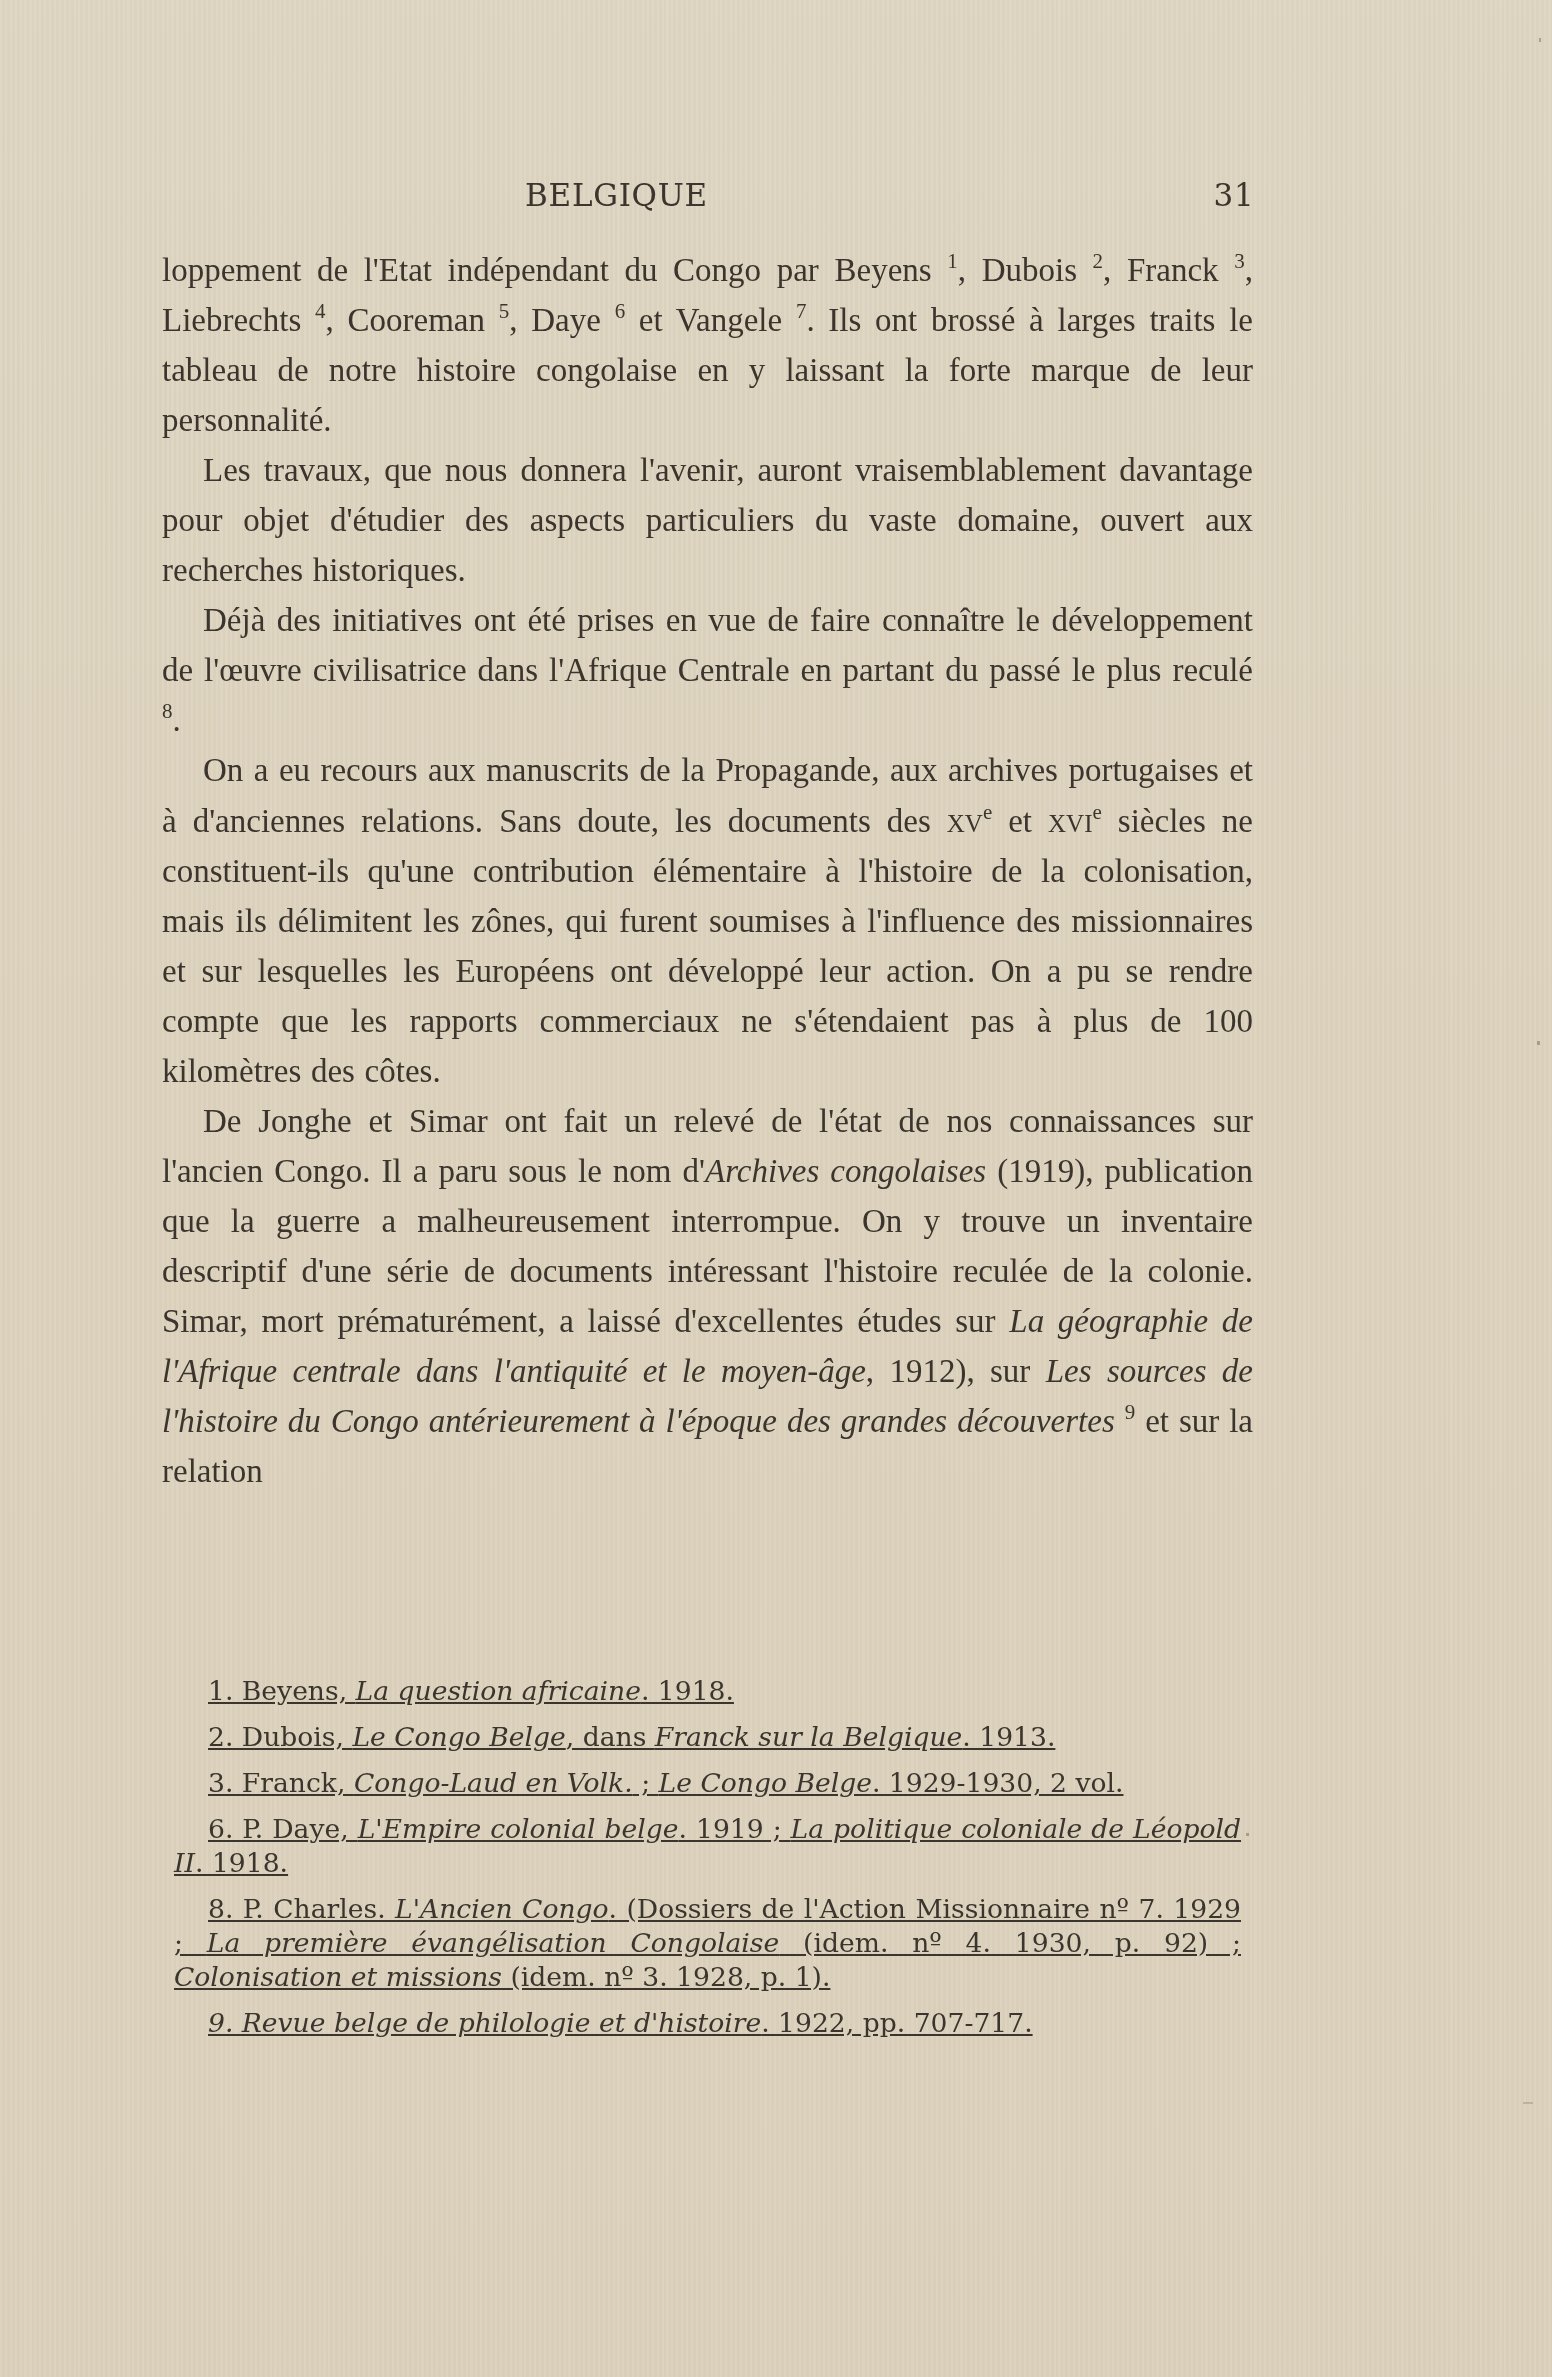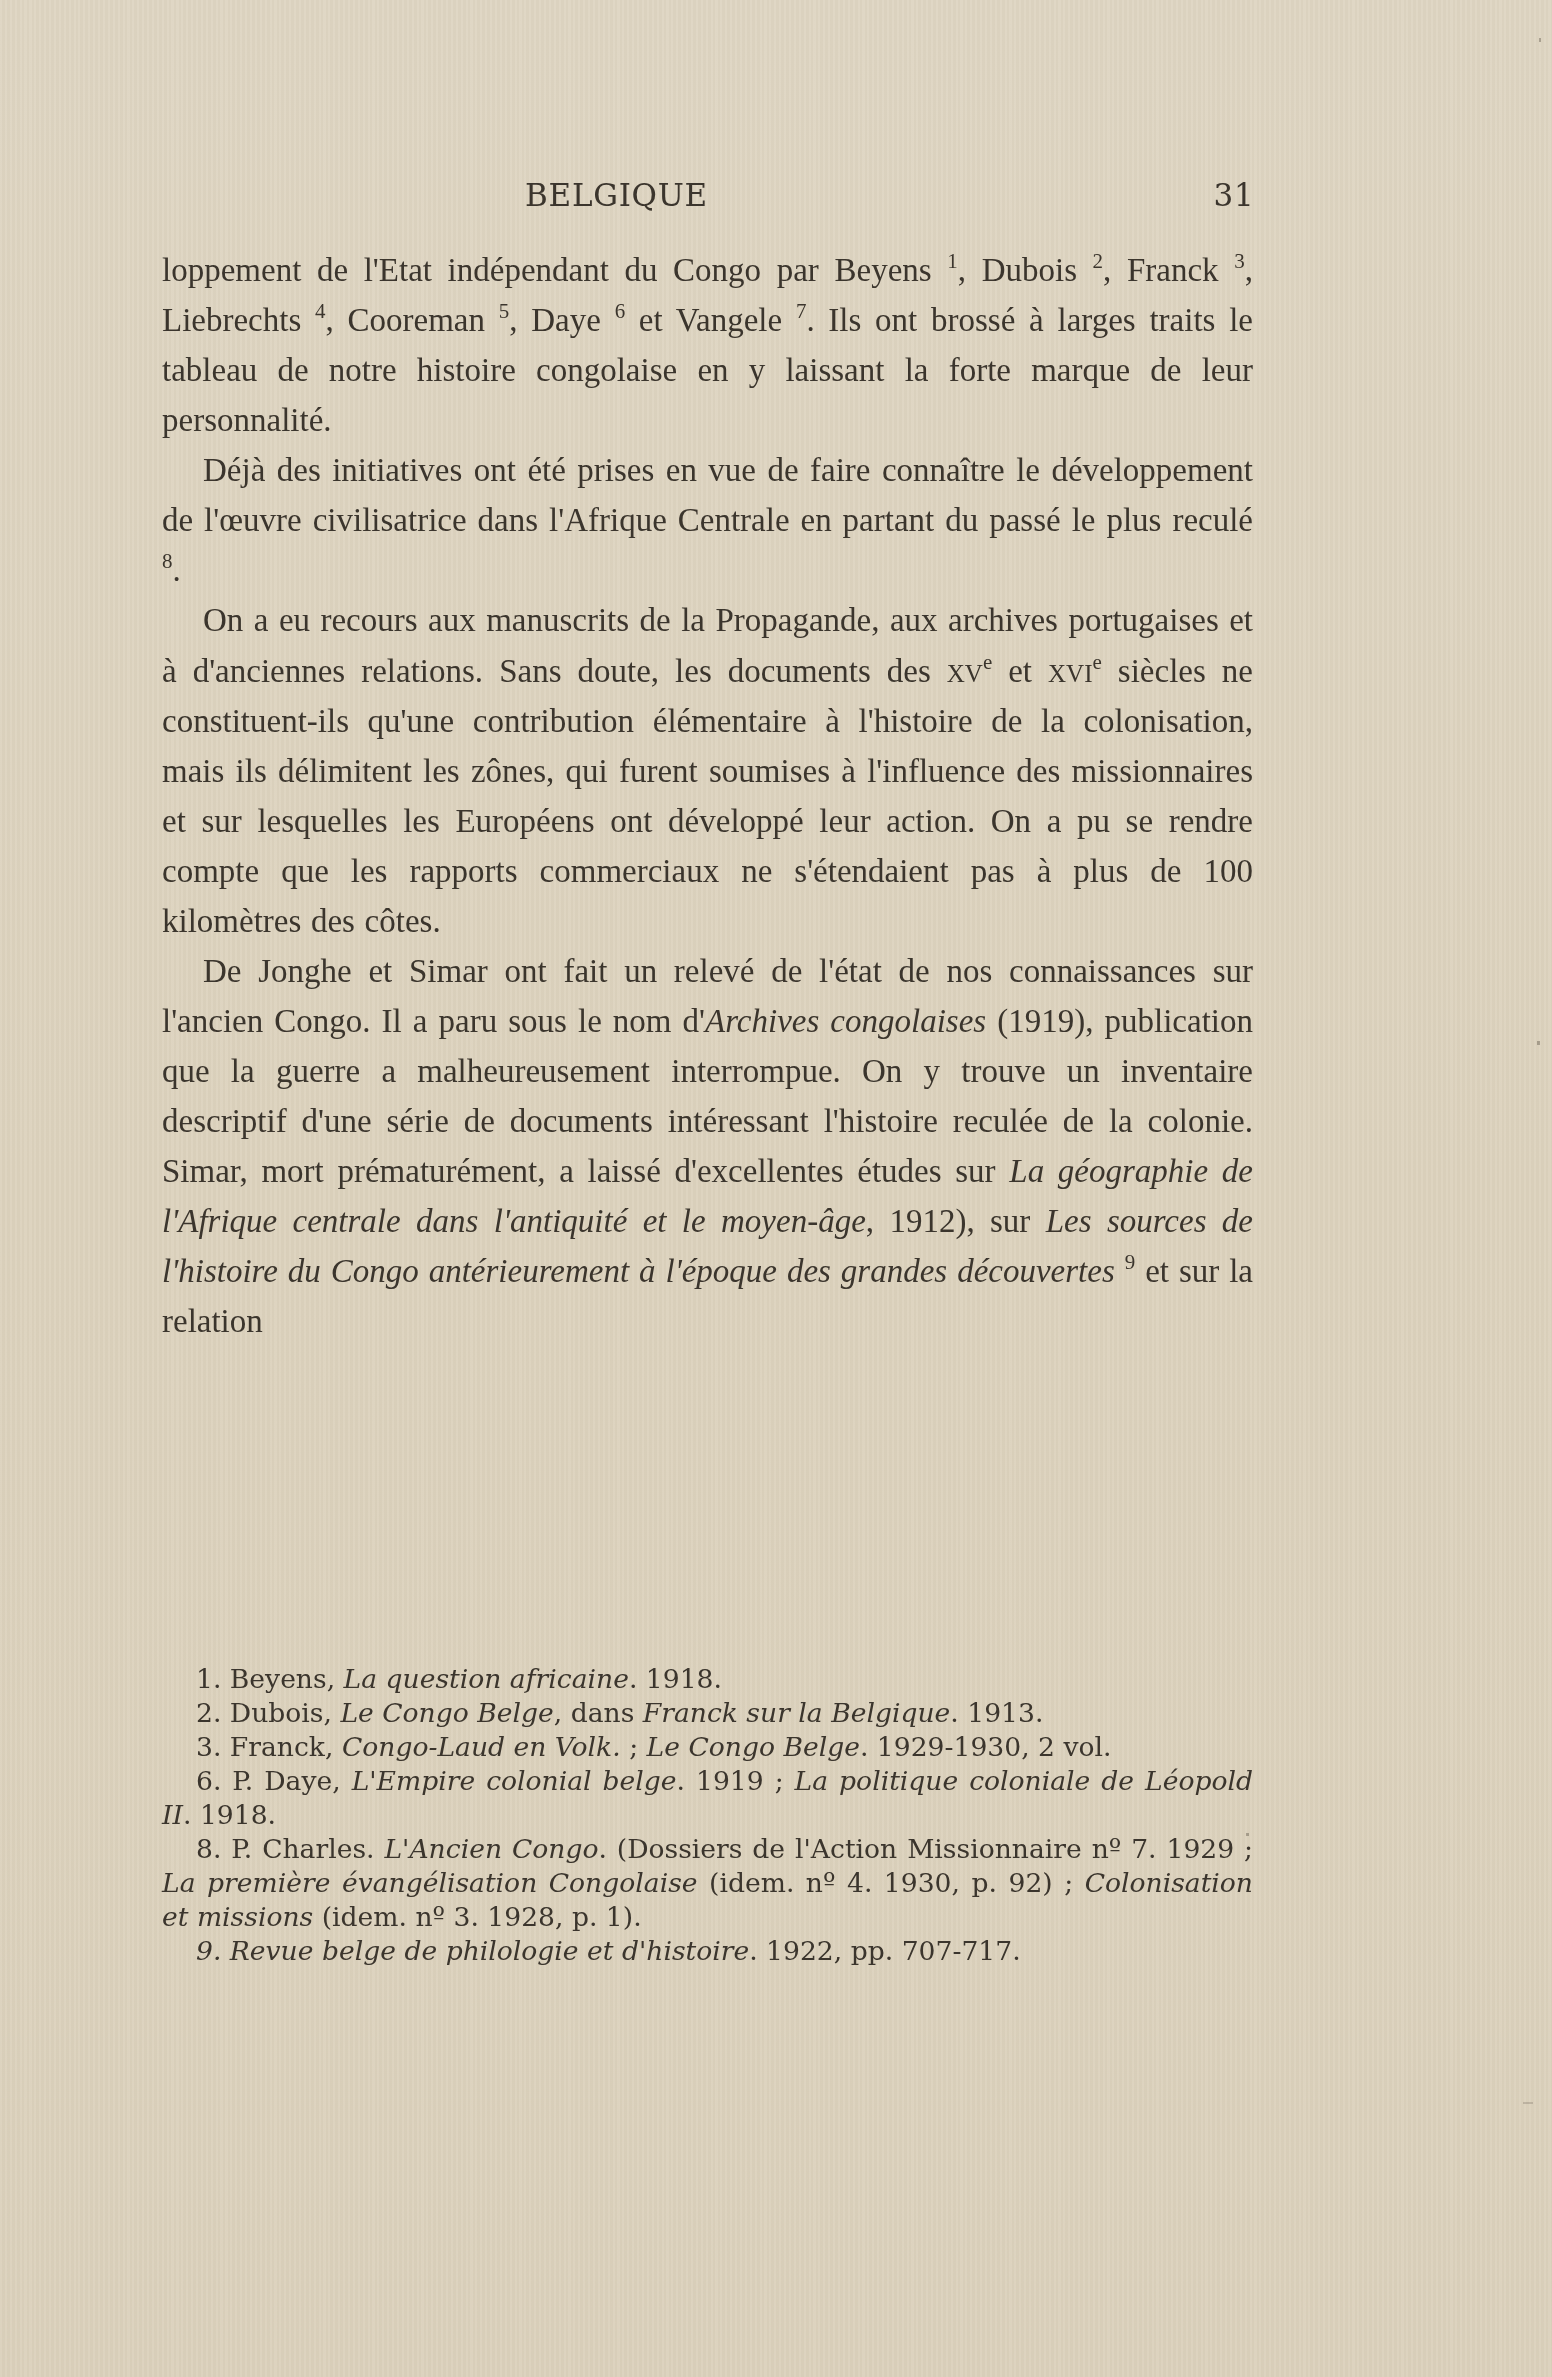--- a/index.html
+++ b/index.html
@@ -77,39 +77,41 @@
     .footnotes {
       position: absolute;
       top: 1662px;
       left: 0;
       width: 1091px;
       font-size: 26.6px;
       line-height: 34px;
       text-align: justify;
     }
     .footnotes .fn {
-      margin: 0;
+      margin: 12px;
       text-indent: 34px;
+      text-decoration: underline;
     }
     .mark {
       position: absolute;
       background: rgba(70,60,50,0.35);
     }
   </style>
 </head>
 <body>
 
 <div class="page">
   <div class="running-head">
     <span class="title">BELGIQUE</span>
     <span class="folio">31</span>
   </div>
 
   <div class="body-text" id="body-text">
       <p class="cont"><span>loppement de l'Etat indépendant du Congo par Beyens </span><sup>1</sup><span>, Dubois </span><sup>2</sup><span>, Franck </span><sup>3</sup><span>, Liebrechts </span><sup>4</sup><span>, Cooreman </span><sup>5</sup><span>, Daye </span><sup>6</sup><span> et Vangele </span><sup>7</sup><span>. Ils ont brossé à larges traits le tableau de notre histoire congolaise en y laissant la forte marque de leur personnalité.</span></p>
+      <p><span>Les travaux, que nous donnera l'avenir, auront vraisemblablement davantage pour objet d'étudier des aspects particuliers du vaste domaine, ouvert aux recherches historiques.</span></p>
       <p><span>Déjà des initiatives ont été prises en vue de faire connaître le développement de l'œuvre civilisatrice dans l'Afrique Centrale en partant du passé le plus reculé </span><sup>8</sup><span>.</span></p>
       <p><span>On a eu recours aux manuscrits de la Propagande, aux archives portugaises et à d'anciennes relations. Sans doute, les documents des </span><span class="sc">xv</span><sup>e</sup><span> et </span><span class="sc">xvi</span><sup>e</sup><span> siècles ne constituent-ils qu'une contribution élémentaire à l'histoire de la colonisation, mais ils délimitent les zônes, qui furent soumises à l'influence des missionnaires et sur lesquelles les Européens ont développé leur action. On a pu se rendre compte que les rapports commerciaux ne s'étendaient pas à plus de 100 kilomètres des côtes.</span></p>
       <p><span>De Jonghe et Simar ont fait un relevé de l'état de nos connaissances sur l'ancien Congo. Il a paru sous le nom d'</span><i>Archives congolaises</i><span> (1919), publication que la guerre a malheureusement interrompue. On y trouve un inventaire descriptif d'une série de documents intéressant l'histoire reculée de la colonie. Simar, mort prématurément, a laissé d'excellentes études sur </span><i>La géographie de l'Afrique centrale dans l'antiquité et le moyen-âge</i><span>, 1912), sur </span><i>Les sources de l'histoire du Congo antérieurement à l'époque des grandes découvertes</i><span> </span><sup>9</sup><span> et sur la relation</span></p>
     </div>
 
   <div class="footnotes" id="footnotes">
       <p class="fn"><span>1. Beyens, </span><i>La question africaine</i><span>. 1918.</span></p>
       <p class="fn"><span>2. Dubois, </span><i>Le Congo Belge</i><span>, dans </span><i>Franck sur la Belgique</i><span>. 1913.</span></p>
       <p class="fn"><span>3. Franck, </span><i>Congo-Laud en Volk.</i><span> ; </span><i>Le Congo Belge</i><span>. 1929-1930, 2 vol.</span></p>
       <p class="fn"><span>6. P. Daye, </span><i>L'Empire colonial belge</i><span>. 1919 ; </span><i>La politique coloniale de Léopold II</i><span>. 1918.</span></p>

